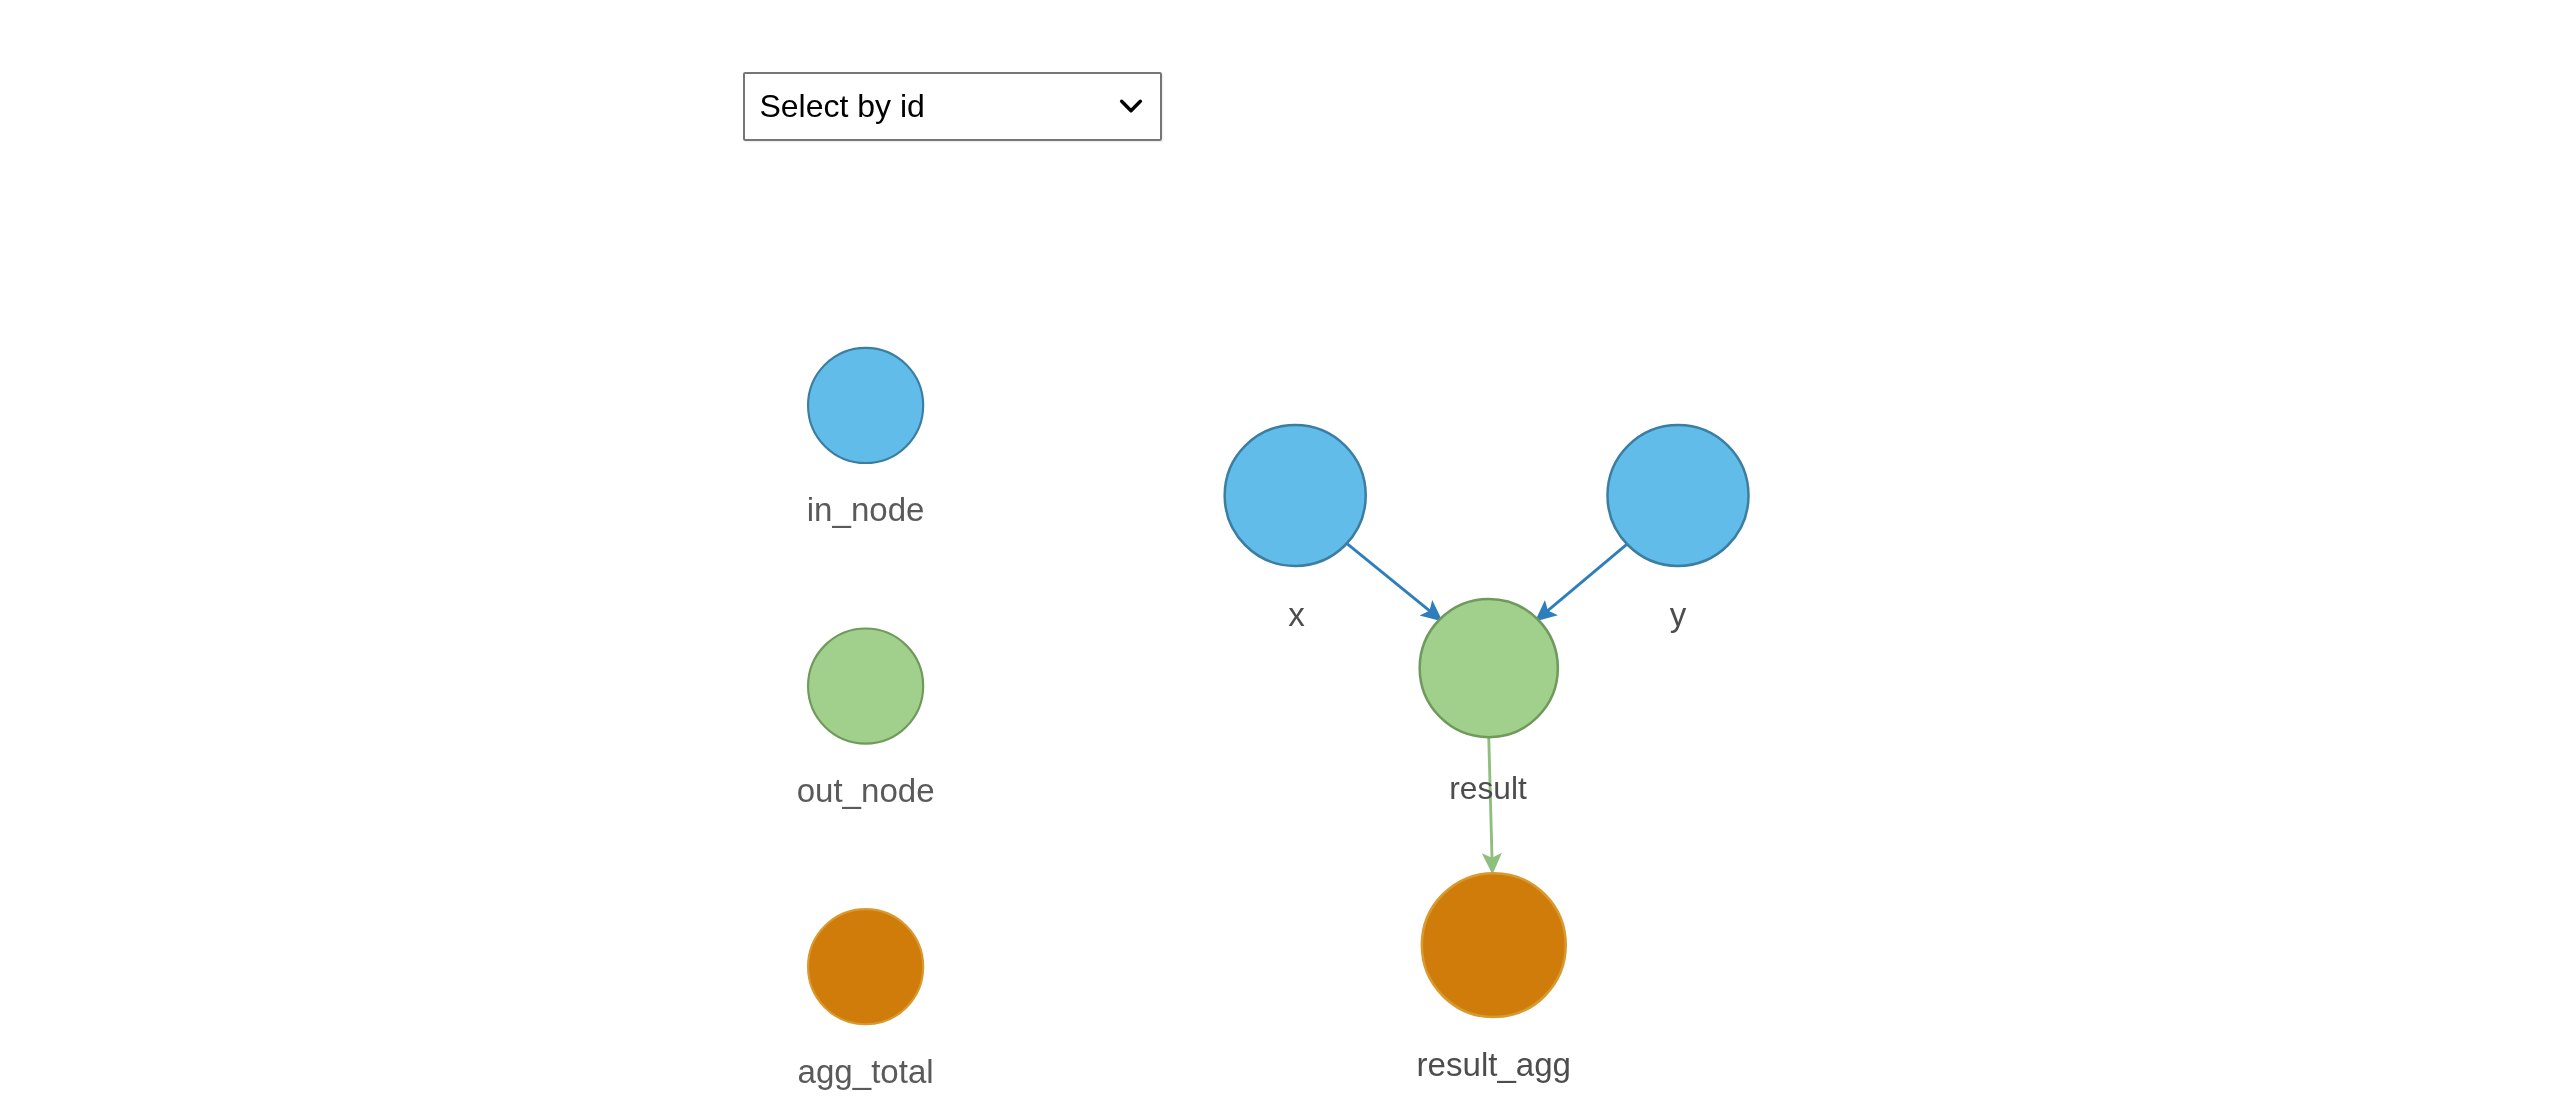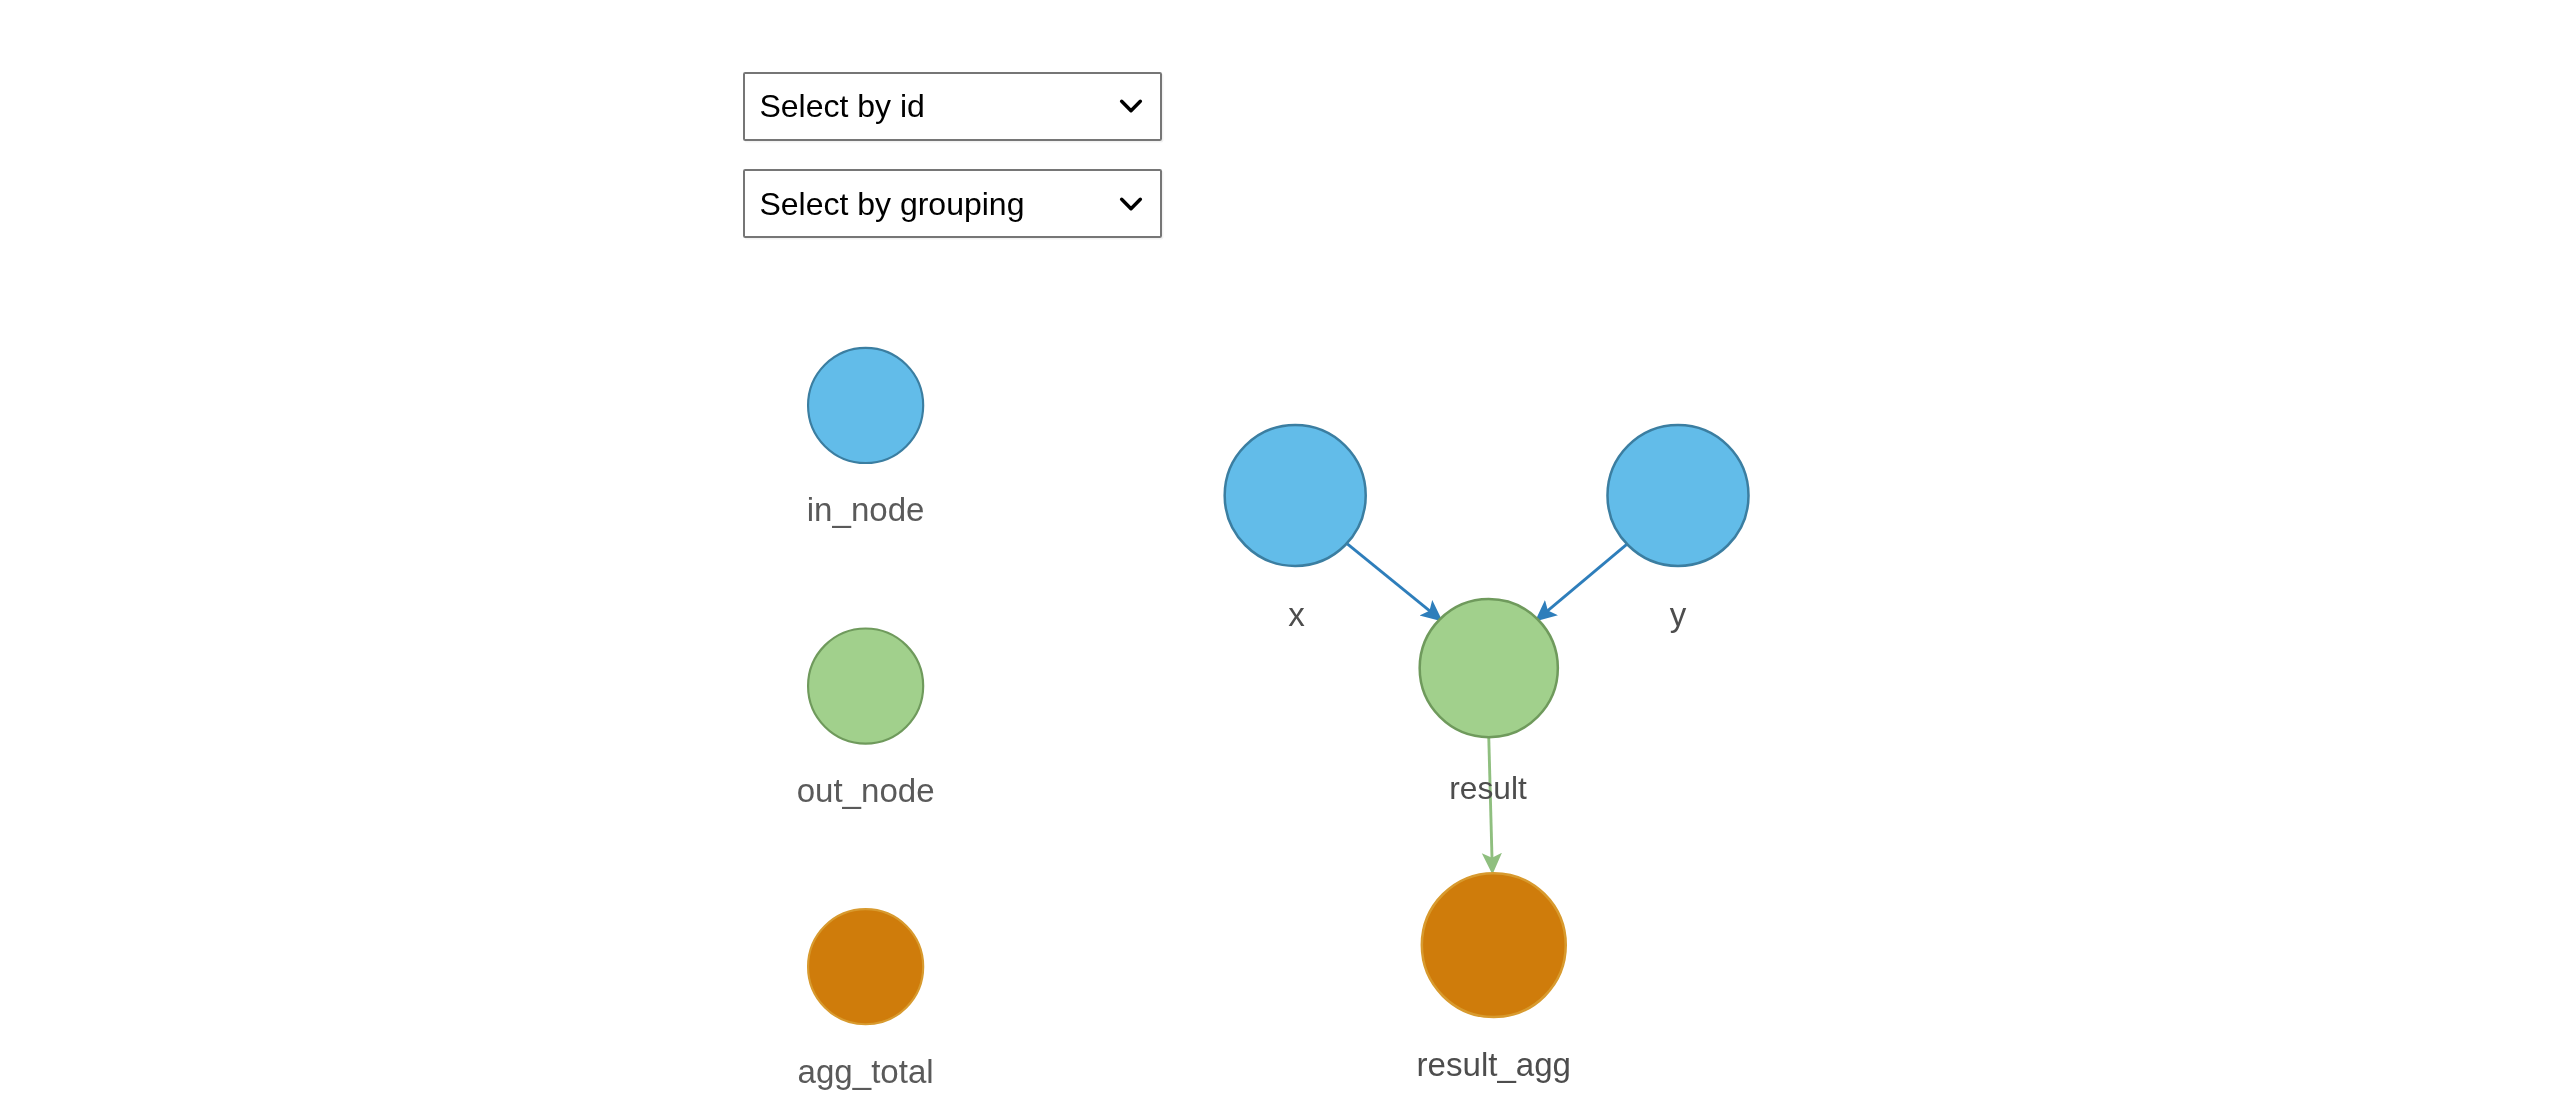--- a/index.html
+++ b/index.html
@@ -78,26 +78,20 @@
 
 <div class="stage">
 
   <div class="select-box" id="select-id">
     <span class="sel-label">Select by id</span>
     <svg class="chev" viewBox="0 0 24 24" aria-hidden="true">
       <path d="M5 8.5 L12 15.5 L19 8.5" fill="none" stroke="#000000" stroke-width="2.6" stroke-linecap="round" stroke-linejoin="round"></path>
     </svg>
   </div>
 
-  <div class="select-box" id="select-grp">
-    <span class="sel-label">Select by grouping</span>
-    <svg class="chev" viewBox="0 0 24 24" aria-hidden="true">
-      <path d="M5 8.5 L12 15.5 L19 8.5" fill="none" stroke="#000000" stroke-width="2.6" stroke-linecap="round" stroke-linejoin="round"></path>
-    </svg>
-  </div>
 
   <svg id="graph-svg" viewBox="0 0 3580 1541">
     <defs>
       <marker id="arrow-in" viewBox="0 0 12 12" refX="10" refY="6" markerWidth="7.5" markerHeight="7.5" orient="auto-start-reverse">
         <path d="M0 0.4 L12 6 L0 11.6 L2.6 6 Z" fill="#2e7ebb"></path>
       </marker>
       <marker id="arrow-out" viewBox="0 0 12 12" refX="10" refY="6" markerWidth="7.5" markerHeight="7.5" orient="auto-start-reverse">
         <path d="M0 0.4 L12 6 L0 11.6 L2.6 6 Z" fill="#8fbf7f"></path>
       </marker>
     </defs>

